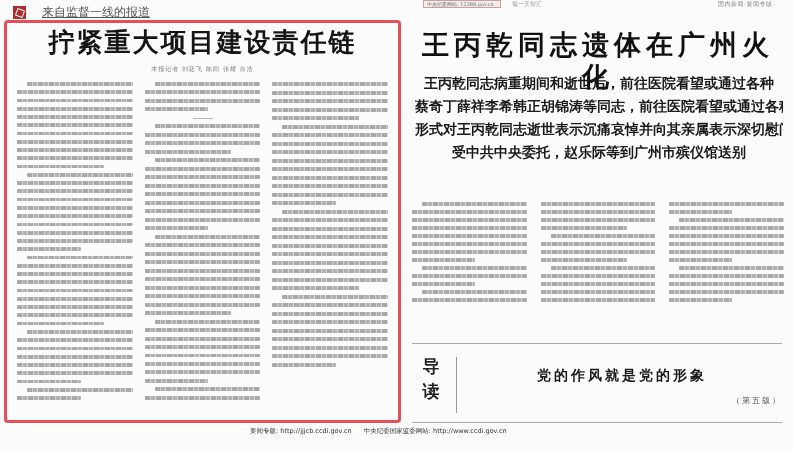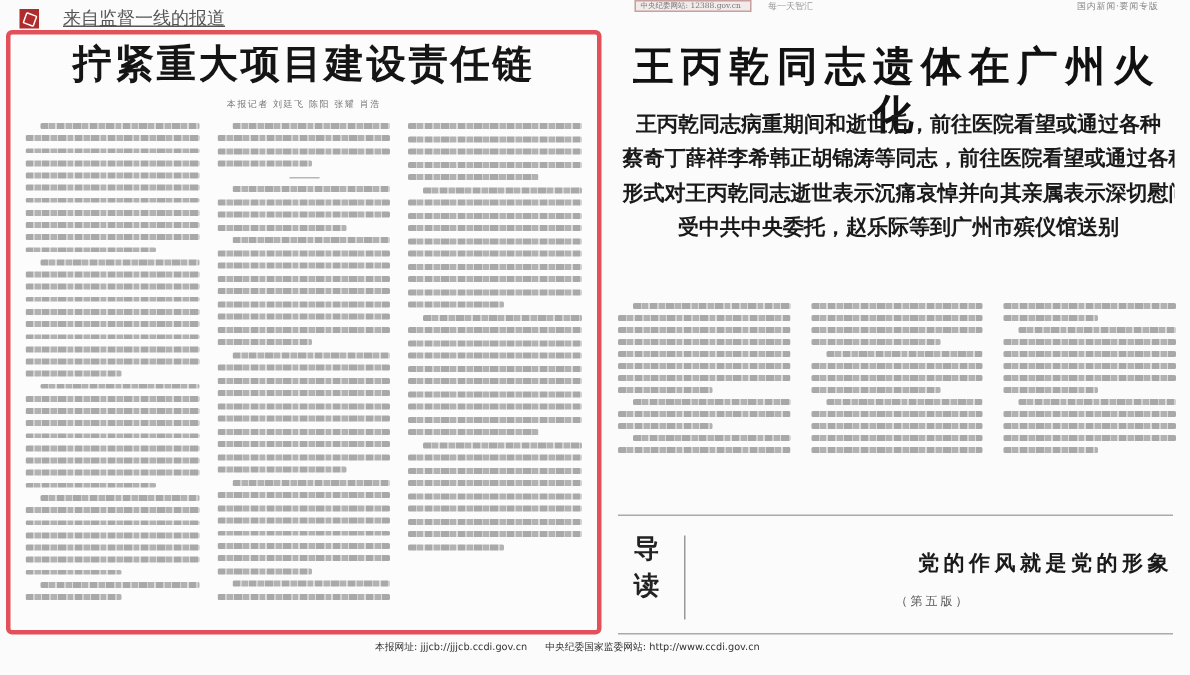--- a/index.html
+++ b/index.html
@@ -71,22 +71,22 @@
 
   .daodu {
     position: absolute; left: 412px; top: 344px; width: 370px; height: 82px;
   }
   .daodu-label {
     position: absolute; left: 8px; top: 10px; width: 22px;
     font-size: 17px; font-weight: bold; line-height: 25px; text-align: center; color: #222;
   }
   .daodu-divider { position: absolute; left: 44px; top: 13px; width: 1px; height: 56px; background: #999; }
   .daodu-kicker { position: absolute; left: 50px; width: 320px; top: 11px; text-align: center; font-size: 8px; color: #666; letter-spacing: 2px; }
-  .daodu-title { position: absolute; left: 50px; width: 320px; top: 23px; text-align: right; font-size: 14px; font-weight: bold; letter-spacing: 3px; color: #1a1a1a; }
-  .daodu-sub { position: absolute; left: 50px; width: 320px; top: 51px; text-align: center; font-size: 8px; color: #555; letter-spacing: 2px; }
+  .daodu-title { position: absolute; left: 50px; width: 320px; top: 23px; text-align: center; font-size: 14px; font-weight: bold; letter-spacing: 3px; color: #1a1a1a; }
+  .daodu-sub { position: absolute; left: 50px; width: 320px; top: 51px; text-align: right; font-size: 8px; color: #555; letter-spacing: 2px; }
 
   .footer {
     position: absolute; left: 250px; top: 427px; font-size: 6.5px; color: #333; white-space: nowrap;
     font-family: "DejaVu Sans", sans-serif;
   }
   .footer span + span { margin-left: 10px; }
 </style>
 </head>
 <body>
 
@@ -286,15 +286,15 @@
     <div>读</div>
   </div>
   <div class="daodu-divider"></div>
   <div class="daodu-title">党的作风就是党的形象</div>
   <div class="daodu-sub">（第五版）</div>
 </div>
 
 <div class="rule" style="left:412px; top:422px; width:370px;"></div>
 
 <div class="footer">
-  <span>本报网址: jjjcb://jjjcb.ccdi.gov.cn</span>
+  <span>要闻专版: http://jjjcb.ccdi.gov.cn</span>
   <span>中央纪委国家监委网站: http://www.ccdi.gov.cn</span>
 </div>
 
 </body></html>

